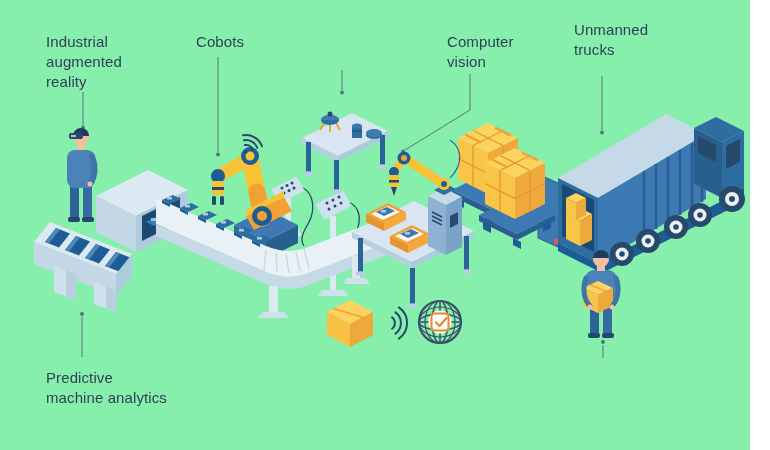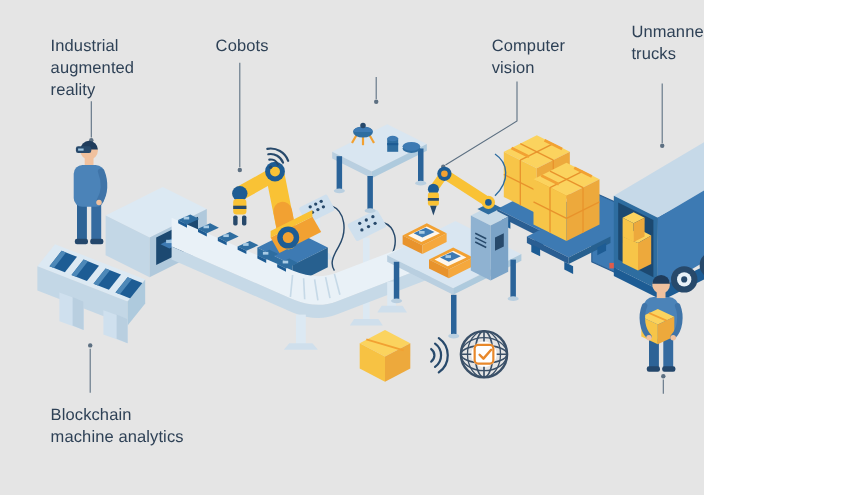--- a/index.html
+++ b/index.html
@@ -1,16 +1,16 @@
 <!DOCTYPE html>
 <html style="--text: #2e4156; --leader: #5d7082; --yellow: #f7c548; --yellow_light: #fbd35e; --yellow_deep: #eda93c; --orange: #f2921e; --orange_deep: #e8932c; --blue: #3d7ab3; --blue_mid: #2e6da0; --navy: #27496b; --blue_pale: #d9e6f1; --blue_soft: #c3d7e6; --skin: #f0c19e;"><head>
 <meta charset="utf-8">
 <style>
   html,body{margin:0;padding:0;background:#fff;}
-  .canvas{position:relative;width:640px;height:450px;background:#e5e5e5;overflow:hidden;
+  .canvas{position:relative;width:750px;height:450px;background:#86efac;overflow:hidden;
           font-family:"Liberation Sans",sans-serif;}
   .lbl{position:absolute;font-size:15px;line-height:20px;font-weight:400;
        color:var(--text,#2e4156);white-space:pre-line;letter-spacing:.1px;}
   .scene{position:absolute;left:0;top:0;}
   .leader{stroke:var(--leader,#5d7082);stroke-width:1;fill:none;}
   .leader-dot{fill:var(--leader,#5d7082);}
 </style>
 </head>
 <body>
 
@@ -441,16 +441,16 @@
 </svg>
 
 <div class="lbl" style="left:46px;top:32px">Industrial
 augmented
 reality</div>
 <div class="lbl" style="left:196px;top:32px">Cobots</div>
 <div class="lbl" style="left:447px;top:32px">Computer
 vision</div>
 <div class="lbl" style="left:574px;top:20px">Unmanned
 trucks</div>
-<div class="lbl" style="left:46px;top:368px">Blockchain
+<div class="lbl" style="left:46px;top:368px">Predictive
 machine analytics</div>
 
 </div>
 
 </body></html>

